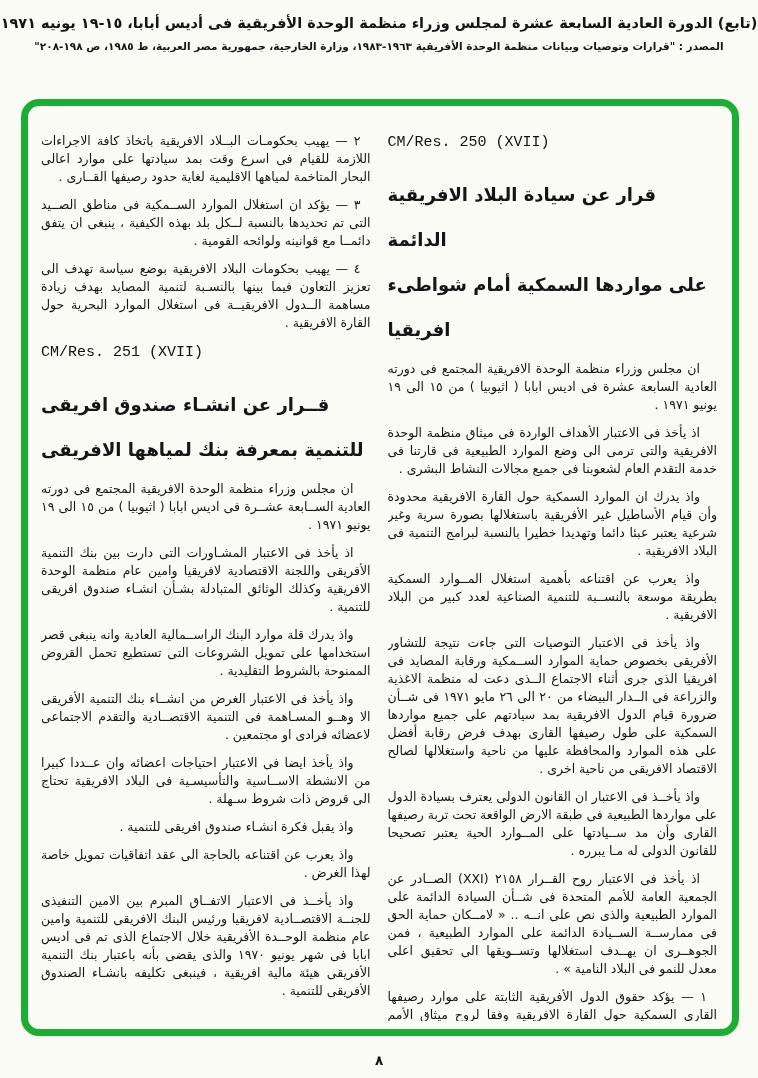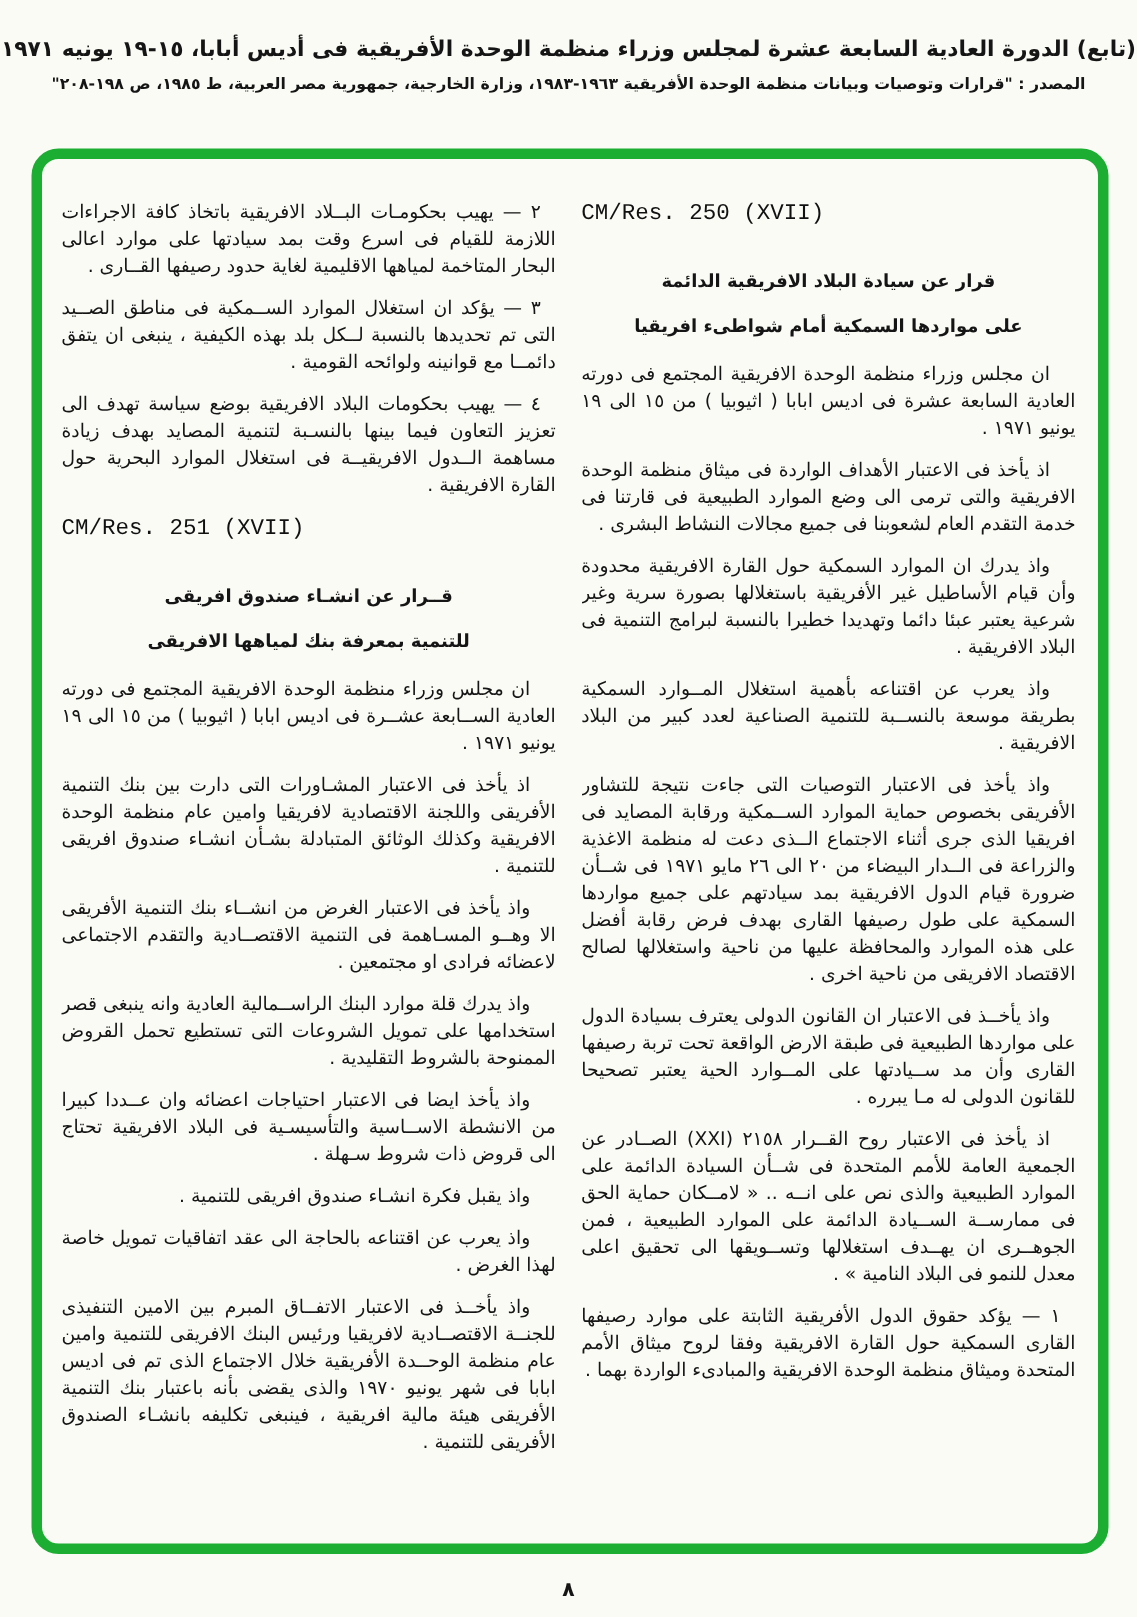--- a/index.html
+++ b/index.html
@@ -2,21 +2,21 @@
 <html lang="ar" style="--frame_border: #1cae32; --paper: #fbfbf6; --ink: #151515;"><head>
 <meta charset="utf-8">
 <style>
   html, body { margin:0; padding:0; }
   body {
     width:758px; height:1078px; position:relative; overflow:hidden;
     background:var(--paper, #fbfbf6);
     color:var(--ink, #151515);
     font-family:"DejaVu Sans", sans-serif;
   }
-  .page-header { padding-top:25px; text-align:center; direction:rtl; }
+  .page-header { padding-top:15px; text-align:center; direction:rtl; }
   .hdr-line1 { font-size:14.5px; font-weight:700; letter-spacing:0; }
   .hdr-line2 { font-size:10.5px; font-weight:700; margin-top:9px; }
 
   .frame {
     position:absolute; left:21px; right:19px; top:99px; bottom:42px;
     border:7px solid var(--frame_border, #1cae32);
     border-radius:18px;
     box-sizing:border-box;
     padding:26px 15px 8px 13px;
     background:var(--paper, #fbfbf6);
@@ -24,21 +24,21 @@
   .columns { display:flex; gap:17px; height:100%; direction:rtl; }
   .col { flex:1; overflow:hidden; font-size:12.5px; line-height:1.44; }
 
   .res-label {
     direction:ltr; text-align:left; unicode-bidi:embed;
     font-family:Liberation Mono, monospace;
     font-size:15px; color:#111;
     margin:0 0 18px 0;
   }
   .res-title {
-    font-weight:700; text-align:center; font-size:12px;
+    font-weight:700; text-align:left; font-size:18px;
     line-height:2.5; margin:0 0 8px 0;
   }
   .col p {
     margin:0 0 10px 0;
     text-align:justify; text-align-last:right;
     text-indent:17px;
   }
   .col p.clause { text-indent:10px; }
 
   .page-footer {
@@ -77,22 +77,22 @@
       <p class="clause">٢ — يهيب بحكومـات البــلاد الافريقية باتخاذ كافة الاجراءات اللازمة للقيام فى اسرع وقت بمد سيادتها على موارد اعالى البحار المتاخمة لمياهها الاقليمية لغاية حدود رصيفها القــارى .</p>
       <p class="clause">٣ — يؤكد ان استغلال الموارد الســمكية فى مناطق الصــيد التى تم تحديدها بالنسبة لــكل بلد بهذه الكيفية ، ينبغى ان يتفق دائمــا مع قوانينه ولوائحه القومية .</p>
       <p class="clause">٤ — يهيب بحكومات البلاد الافريقية بوضع سياسة تهدف الى تعزيز التعاون فيما بينها بالنسـبة لتنمية المصايد بهدف زيادة مساهمة الــدول الافريقيــة فى استغلال الموارد البحرية حول القارة الافريقية .</p>
       <div class="res-label">CM/Res. 251 (XVII)</div>
       <h3 class="res-title">
         <span>قــرار عن انشـاء صندوق افريقى</span><br>
         <span>للتنمية بمعرفة بنك لمياهها الافريقى</span>
       </h3>
       <p>ان مجلس وزراء منظمة الوحدة الافريقية المجتمع فى دورته العادية الســابعة عشــرة فى اديس ابابا ( اثيوبيا ) من ١٥ الى ١٩ يونيو ١٩٧١ .</p>
       <p>اذ يأخذ فى الاعتبار المشـاورات التى دارت بين بنك التنمية الأفريقى واللجنة الاقتصادية لافريقيا وامين عام منظمة الوحدة الافريقية وكذلك الوثائق المتبادلة بشـأن انشـاء صندوق افريقى للتنمية .</p>
+      <p>واذ يدرك قلة موارد البنك الراســمالية العادية وانه ينبغى قصر استخدامها على تمويل الشروعات التى تستطيع تحمل القروض الممنوحة بالشروط التقليدية .</p>
       <p>واذ يأخذ فى الاعتبار الغرض من انشــاء بنك التنمية الأفريقى الا وهــو المسـاهمة فى التنمية الاقتصــادية والتقدم الاجتماعى لاعضائه فرادى او مجتمعين .</p>
-      <p>واذ يدرك قلة موارد البنك الراســمالية العادية وانه ينبغى قصر استخدامها على تمويل الشروعات التى تستطيع تحمل القروض الممنوحة بالشروط التقليدية .</p>
       <p>واذ يأخذ ايضا فى الاعتبار احتياجات اعضائه وان عــددا كبيرا من الانشطة الاســاسية والتأسيسـية فى البلاد الافريقية تحتاج الى قروض ذات شروط سـهلة .</p>
       <p>واذ يقبل فكرة انشـاء صندوق افريقى للتنمية .</p>
       <p>واذ يعرب عن اقتناعه بالحاجة الى عقد اتفاقيات تمويل خاصة لهذا الغرض .</p>
       <p>واذ يأخــذ فى الاعتبار الاتفــاق المبرم بين الامين التنفيذى للجنــة الاقتصــادية لافريقيا ورئيس البنك الافريقى للتنمية وامين عام منظمة الوحــدة الأفريقية خلال الاجتماع الذى تم فى اديس ابابا فى شهر يونيو ١٩٧٠ والذى يقضى بأنه باعتبار بنك التنمية الأفريقى هيئة مالية افريقية ، فينبغى تكليفه بانشـاء الصندوق الأفريقى للتنمية .</p>
     </section>
 
   </div>
 </div>
 
 <footer class="page-footer">

